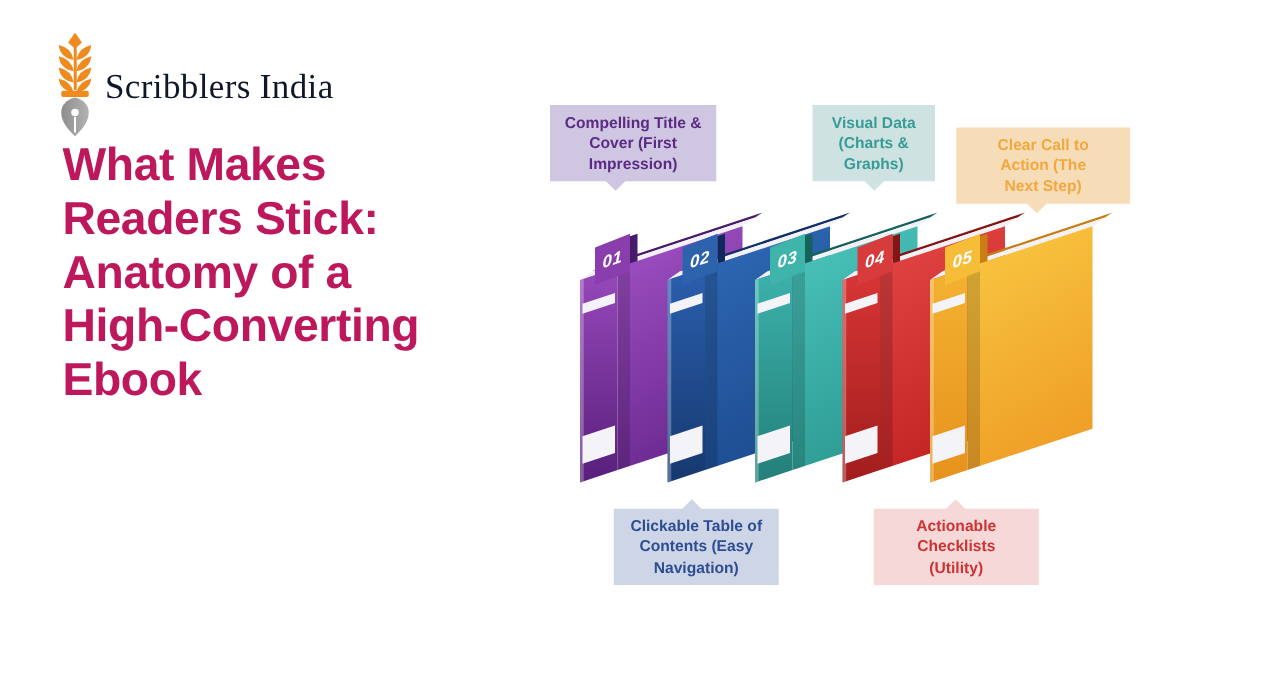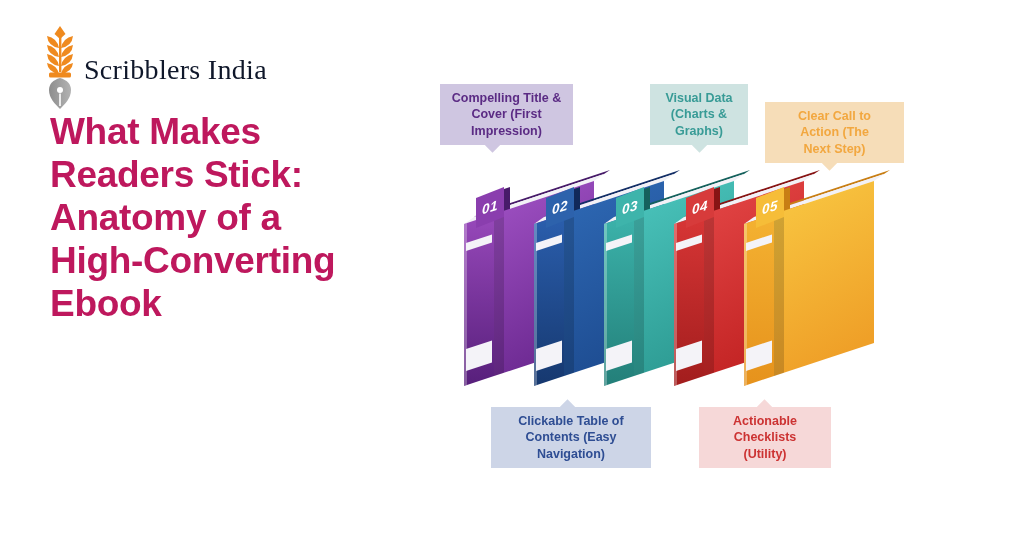--- a/index.html
+++ b/index.html
@@ -95,21 +95,21 @@
 Graphs)</div>
   </div>
 
   <div class="callout" style="left: 765px; top: 102px; width: 139px; background-color: rgb(246, 221, 184);">
     <div class="tail tail-bottom" style="left: 47%; background-color: rgb(246, 221, 184);"></div>
     <div class="callout-label" style="color: rgb(242, 167, 63);">Clear Call to
 Action (The
 Next Step)</div>
   </div>
 
-  <div class="callout" style="left: 491px; top: 407px; width: 160px; background-color: rgb(205, 213, 231);">
+  <div class="callout" style="left: 491px; top: 407px; width: 132px; background-color: rgb(205, 213, 231);">
     <div class="tail tail-top" style="left: 48%; background-color: rgb(205, 213, 231);"></div>
     <div class="callout-label" style="color: rgb(46, 77, 147);">Clickable Table of
 Contents (Easy
 Navigation)</div>
   </div>
 
   <div class="callout" style="left: 659px; top: 407px; width: 132px; background-color: rgb(246, 216, 216); margin-left: 40px;">
     <div class="tail tail-top" style="left: 50%; background-color: rgb(246, 216, 216);"></div>
     <div class="callout-label" style="color: rgb(204, 51, 51);">Actionable
 Checklists

